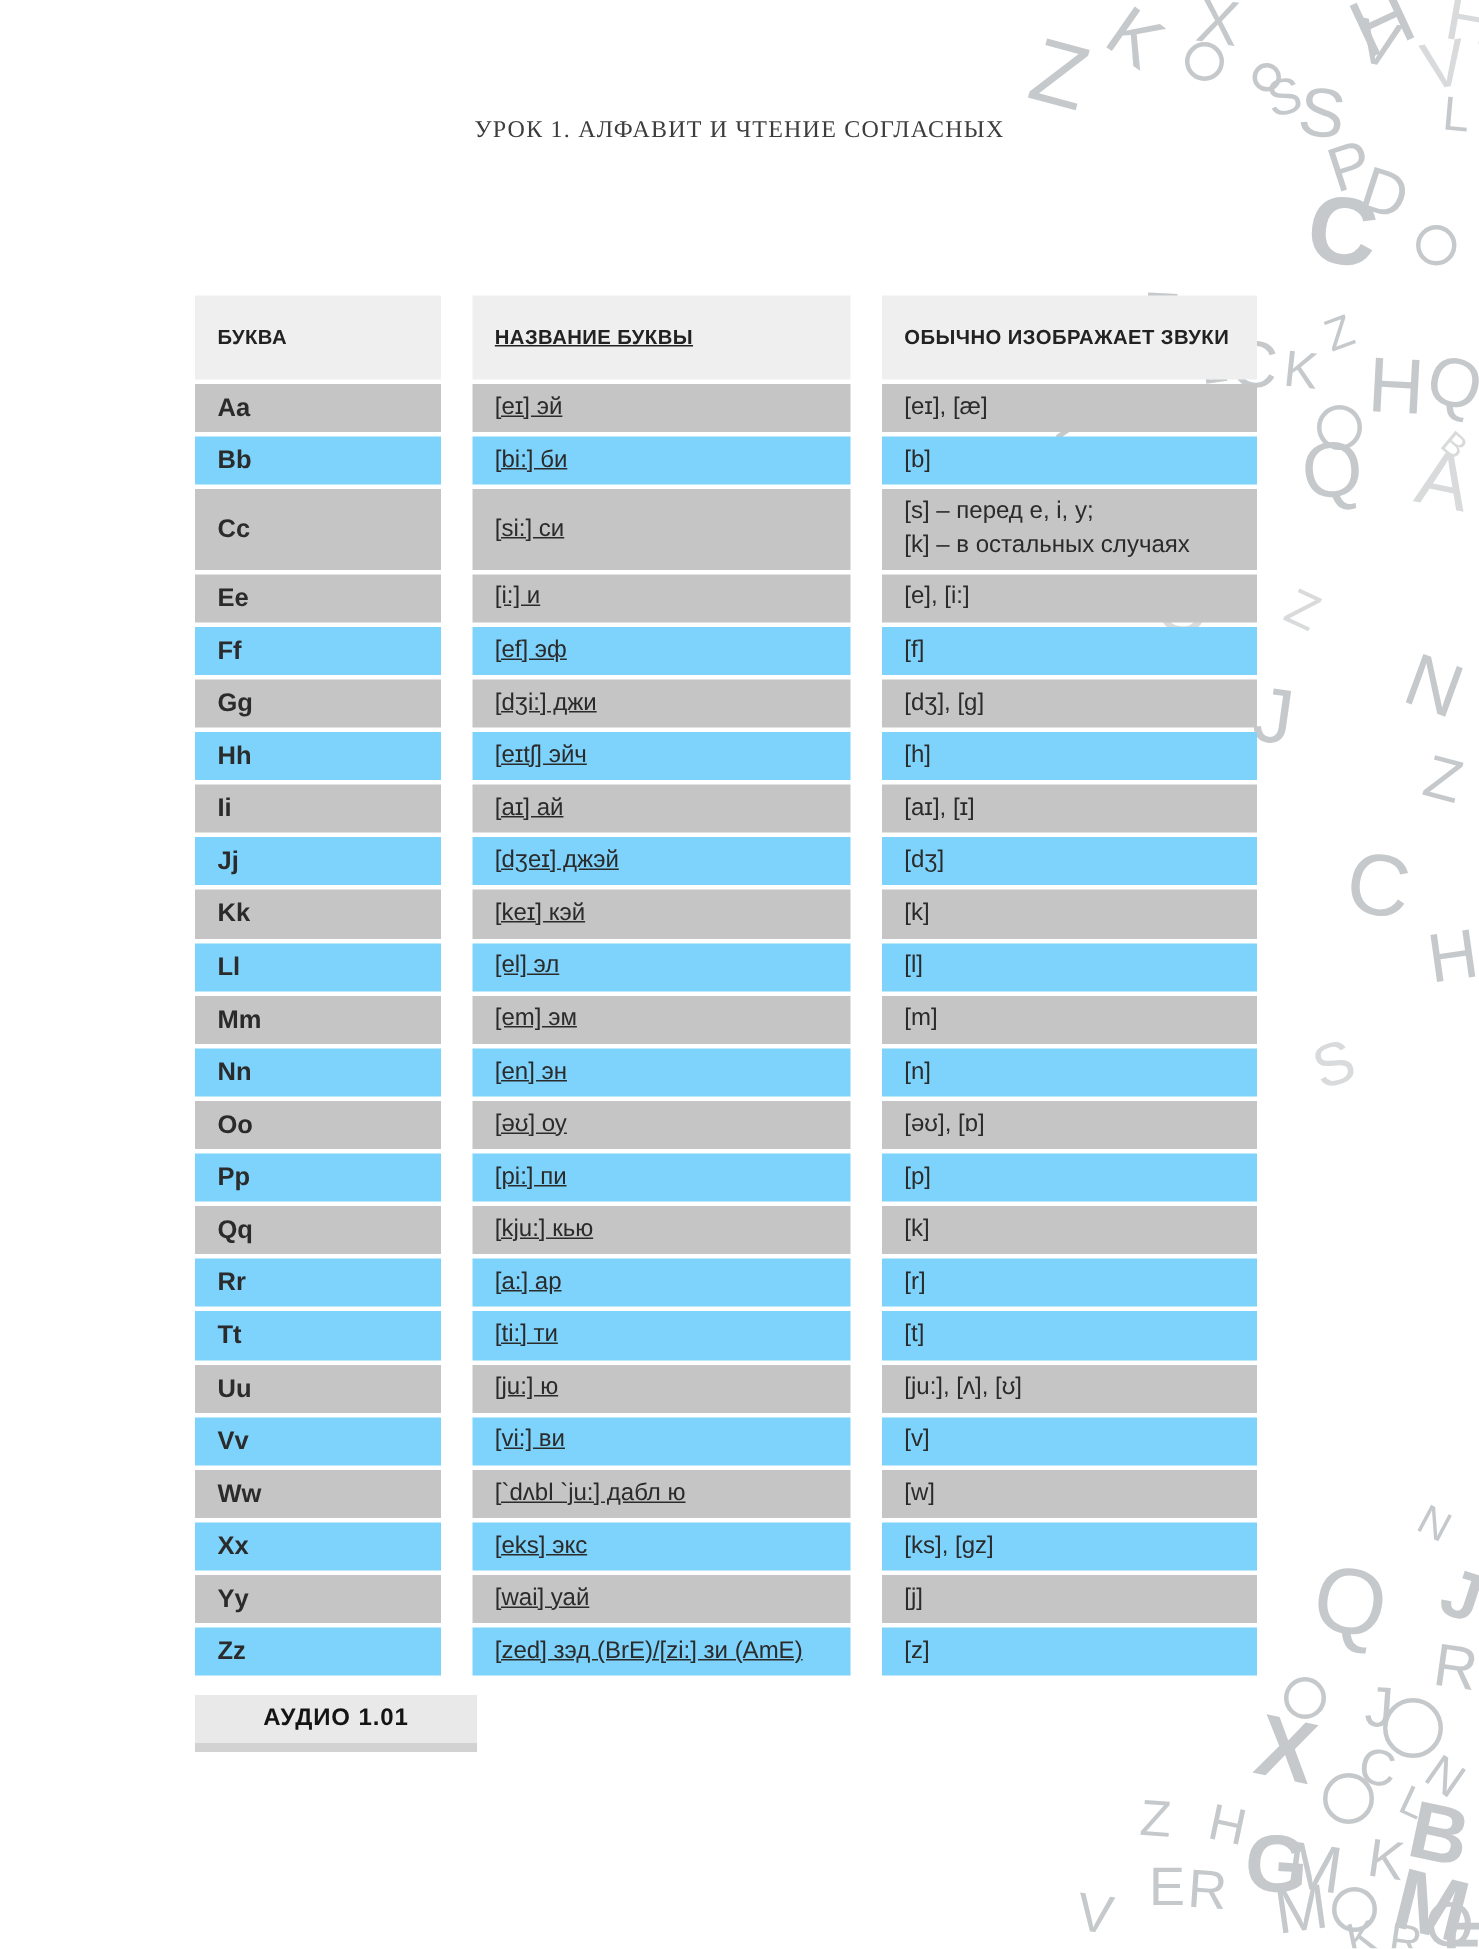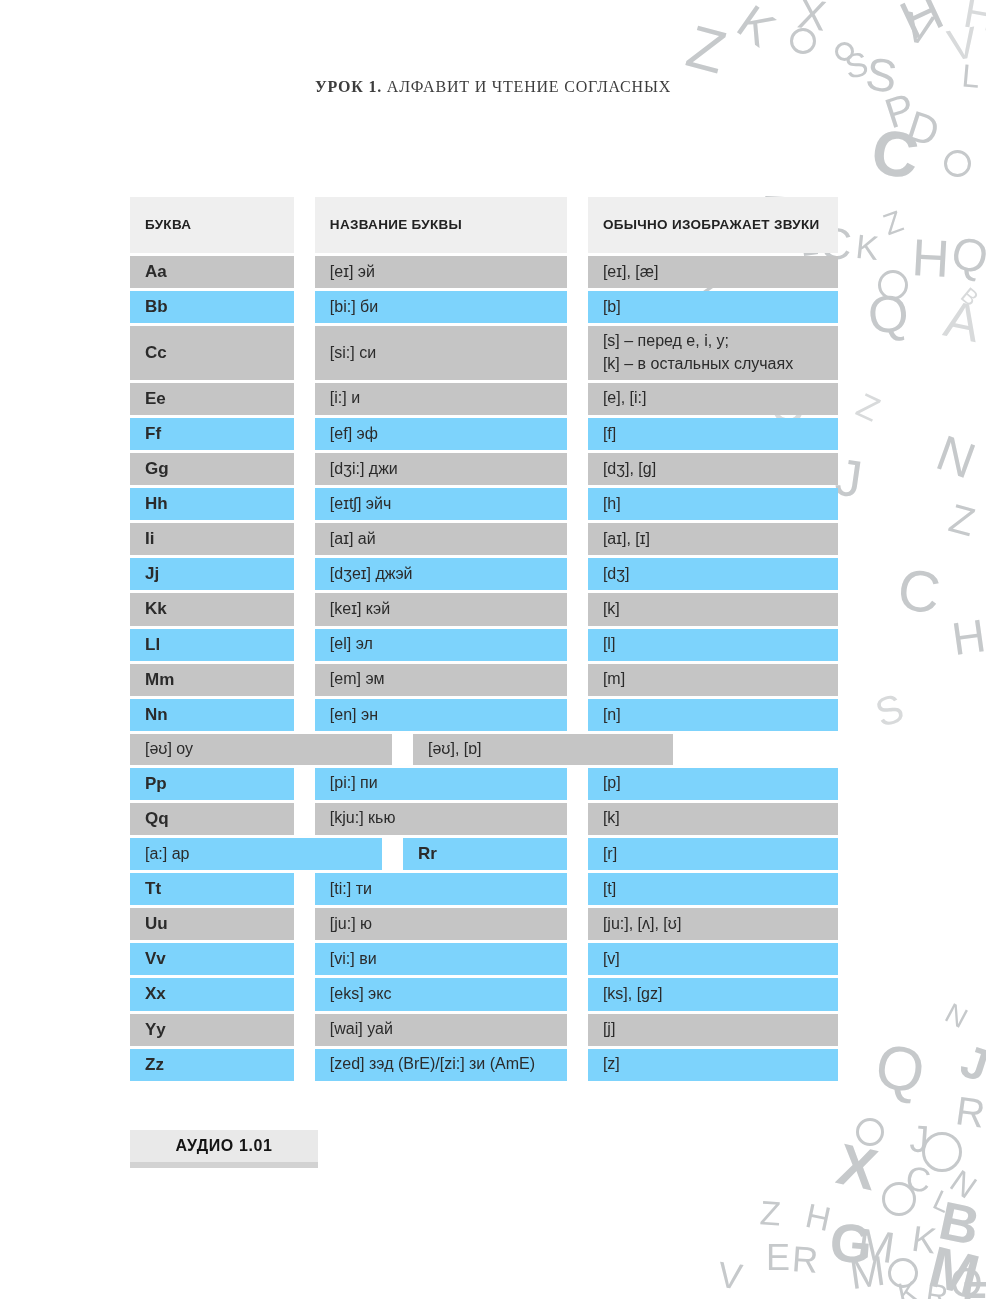--- a/index.html
+++ b/index.html
@@ -32,37 +32,37 @@
   .title {
     position:absolute; z-index:1;
     top:78px; left:0; width:100%;
     text-align:center;
     font-family:"Liberation Serif","DejaVu Serif",serif;
     font-size:16px;
     font-weight:400;
     color:#3d3d3d;
     letter-spacing:0.8px;
   }
-  .title b { font-weight:700; }
+  .title b { font-weight:400; }
   
   .tbl {
     position:absolute; z-index:1;
     left:130px; top:197px; width:708px;
     display:flex; flex-direction:column; gap:3px;
   }
   .trow { display:flex; gap:21px; }
   .cell {
     display:flex; align-items:center;
     padding:4px 8px 4px 15px;
     font-size:16px;
     color:#2b2b2b;
     line-height:1.42;
   }
   .c1 { width:170px; font-weight:700; font-size:17px; }
-  .c2 { width:262px; }
+  .c2 { width:262px;text-decoration:underline; }
   .c3 { width:260px; }
   .thead .cell {
     background:#efefef;
     height:56px;
     font-size:13.5px;
     font-weight:700;
     color:#222222;
     letter-spacing:0.3px;
   }
   .dark  .cell { background:#c5c5c5; }
@@ -302,20 +302,23 @@
           <span class="ct">Nn</span>
         </div>
         <div class="cell c2">
           <span class="ct">[en] эн</span>
         </div>
         <div class="cell c3">
           <span class="ct">[n]</span>
         </div>
       </div>
       <div class="trow dark">
+        <div class="cell c1">
+          <span class="ct">Oo</span>
+        </div>
         <div class="cell c2">
           <span class="ct">[əʊ] оу</span>
         </div>
         <div class="cell c3">
           <span class="ct">[əʊ], [ɒ]</span>
         </div>
       </div>
       <div class="trow light">
         <div class="cell c1">
           <span class="ct">Pp</span>
@@ -332,26 +335,26 @@
           <span class="ct">Qq</span>
         </div>
         <div class="cell c2">
           <span class="ct">[kju:] кью</span>
         </div>
         <div class="cell c3">
           <span class="ct">[k]</span>
         </div>
       </div>
       <div class="trow light">
+        <div class="cell c1">
+          <span class="ct">Rr</span>
+        </div>
         <div class="cell c2">
           <span class="ct">[a:] ар</span>
         </div>
-        <div class="cell c1">
-          <span class="ct">Rr</span>
-        </div>
         <div class="cell c3">
           <span class="ct">[r]</span>
         </div>
       </div>
       <div class="trow light">
         <div class="cell c1">
           <span class="ct">Tt</span>
         </div>
         <div class="cell c2">
           <span class="ct">[ti:] ти</span>
@@ -373,20 +376,31 @@
       </div>
       <div class="trow light">
         <div class="cell c1">
           <span class="ct">Vv</span>
         </div>
         <div class="cell c2">
           <span class="ct">[vi:] ви</span>
         </div>
         <div class="cell c3">
           <span class="ct">[v]</span>
+        </div>
+      </div>
+      <div class="trow dark">
+        <div class="cell c1">
+          <span class="ct">Ww</span>
+        </div>
+        <div class="cell c2">
+          <span class="ct">[`dʌbl `ju:] дабл ю</span>
+        </div>
+        <div class="cell c3">
+          <span class="ct">[w]</span>
         </div>
       </div>
       <div class="trow light">
         <div class="cell c1">
           <span class="ct">Xx</span>
         </div>
         <div class="cell c2">
           <span class="ct">[eks] экс</span>
         </div>
         <div class="cell c3">

